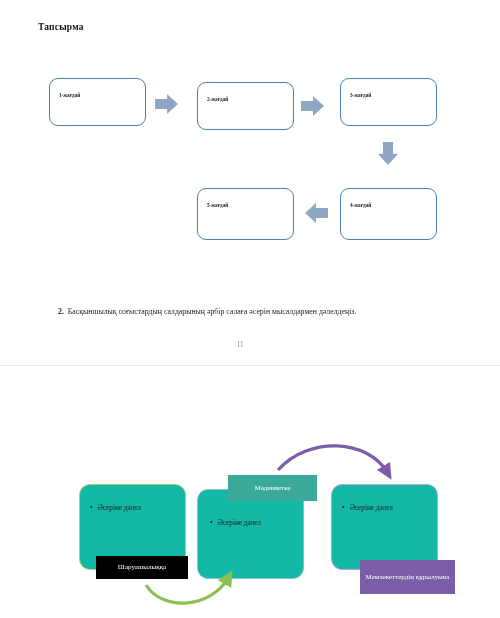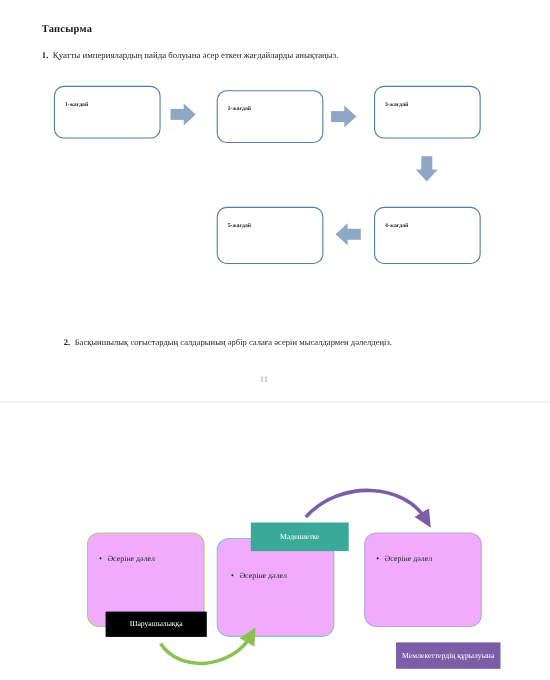--- a/index.html
+++ b/index.html
@@ -155,21 +155,21 @@
     top: 371px;
     width: 500px;
     height: 247px;
     background: #ffffff;
   }
 
   .diag-card {
     position: absolute;
     border: 1.2px solid;
     border-radius: 11px;
-    background: #f0abfc;
+    background: #14b8a6;
     box-sizing: border-box;
   }
   #card-economy  { left: 79px;  top: 113px; width: 107px; height: 86px; border-color: #a9cf7a; }
   #card-culture  { left: 197px; top: 118px; width: 107px; height: 90px; border-color: #7fc6c0; }
   #card-state    { left: 331px; top: 113px; width: 107px; height: 86px; border-color: #b6a6d8; }
 
   .bullet-text {
     position: absolute;
     font-size: 7.2px;
     color: #1d1d1d;
@@ -198,43 +198,40 @@
   }
   #tab-economy {
     left: 96px;  top: 556px; width: 92px; height: 23px;
     background: #000000;
   }
   #tab-culture {
     left: 228px; top: 475px; width: 89px; height: 26px;
     background: #3aa99a;
   }
   #tab-state {
-    left: 360px; top: 584px; width: 95px; height: 24px;
+    left: 360px; top: 560px; width: 95px; height: 34px;
     background: #7b5ea7;
     text-align: right;
   }
 
   .curve-svg {
     position: absolute;
     left: 0; top: 0;
     width: 500px;
     height: 618px;
     pointer-events: none;
   }
 </style>
 </head>
 <body>
 
 <div id="worksheet">
 
   <div class="doc-heading">Тапсырма</div>
 
-  <div class="task-line" id="task-1">
-    <span class="num">1.</span><span>Қуатты империялардың пайда болуына әсер еткен жағдайларды анықтаңыз.</span>
-  </div>
 
   <div class="flow-box" id="flow-box-1">
     <span class="flow-label">1-жағдай</span>
   </div>
   <div class="flow-box" id="flow-box-2">
     <span class="flow-label">2-жағдай</span>
   </div>
   <div class="flow-box" id="flow-box-3">
     <span class="flow-label">3-жағдай</span>
   </div>

